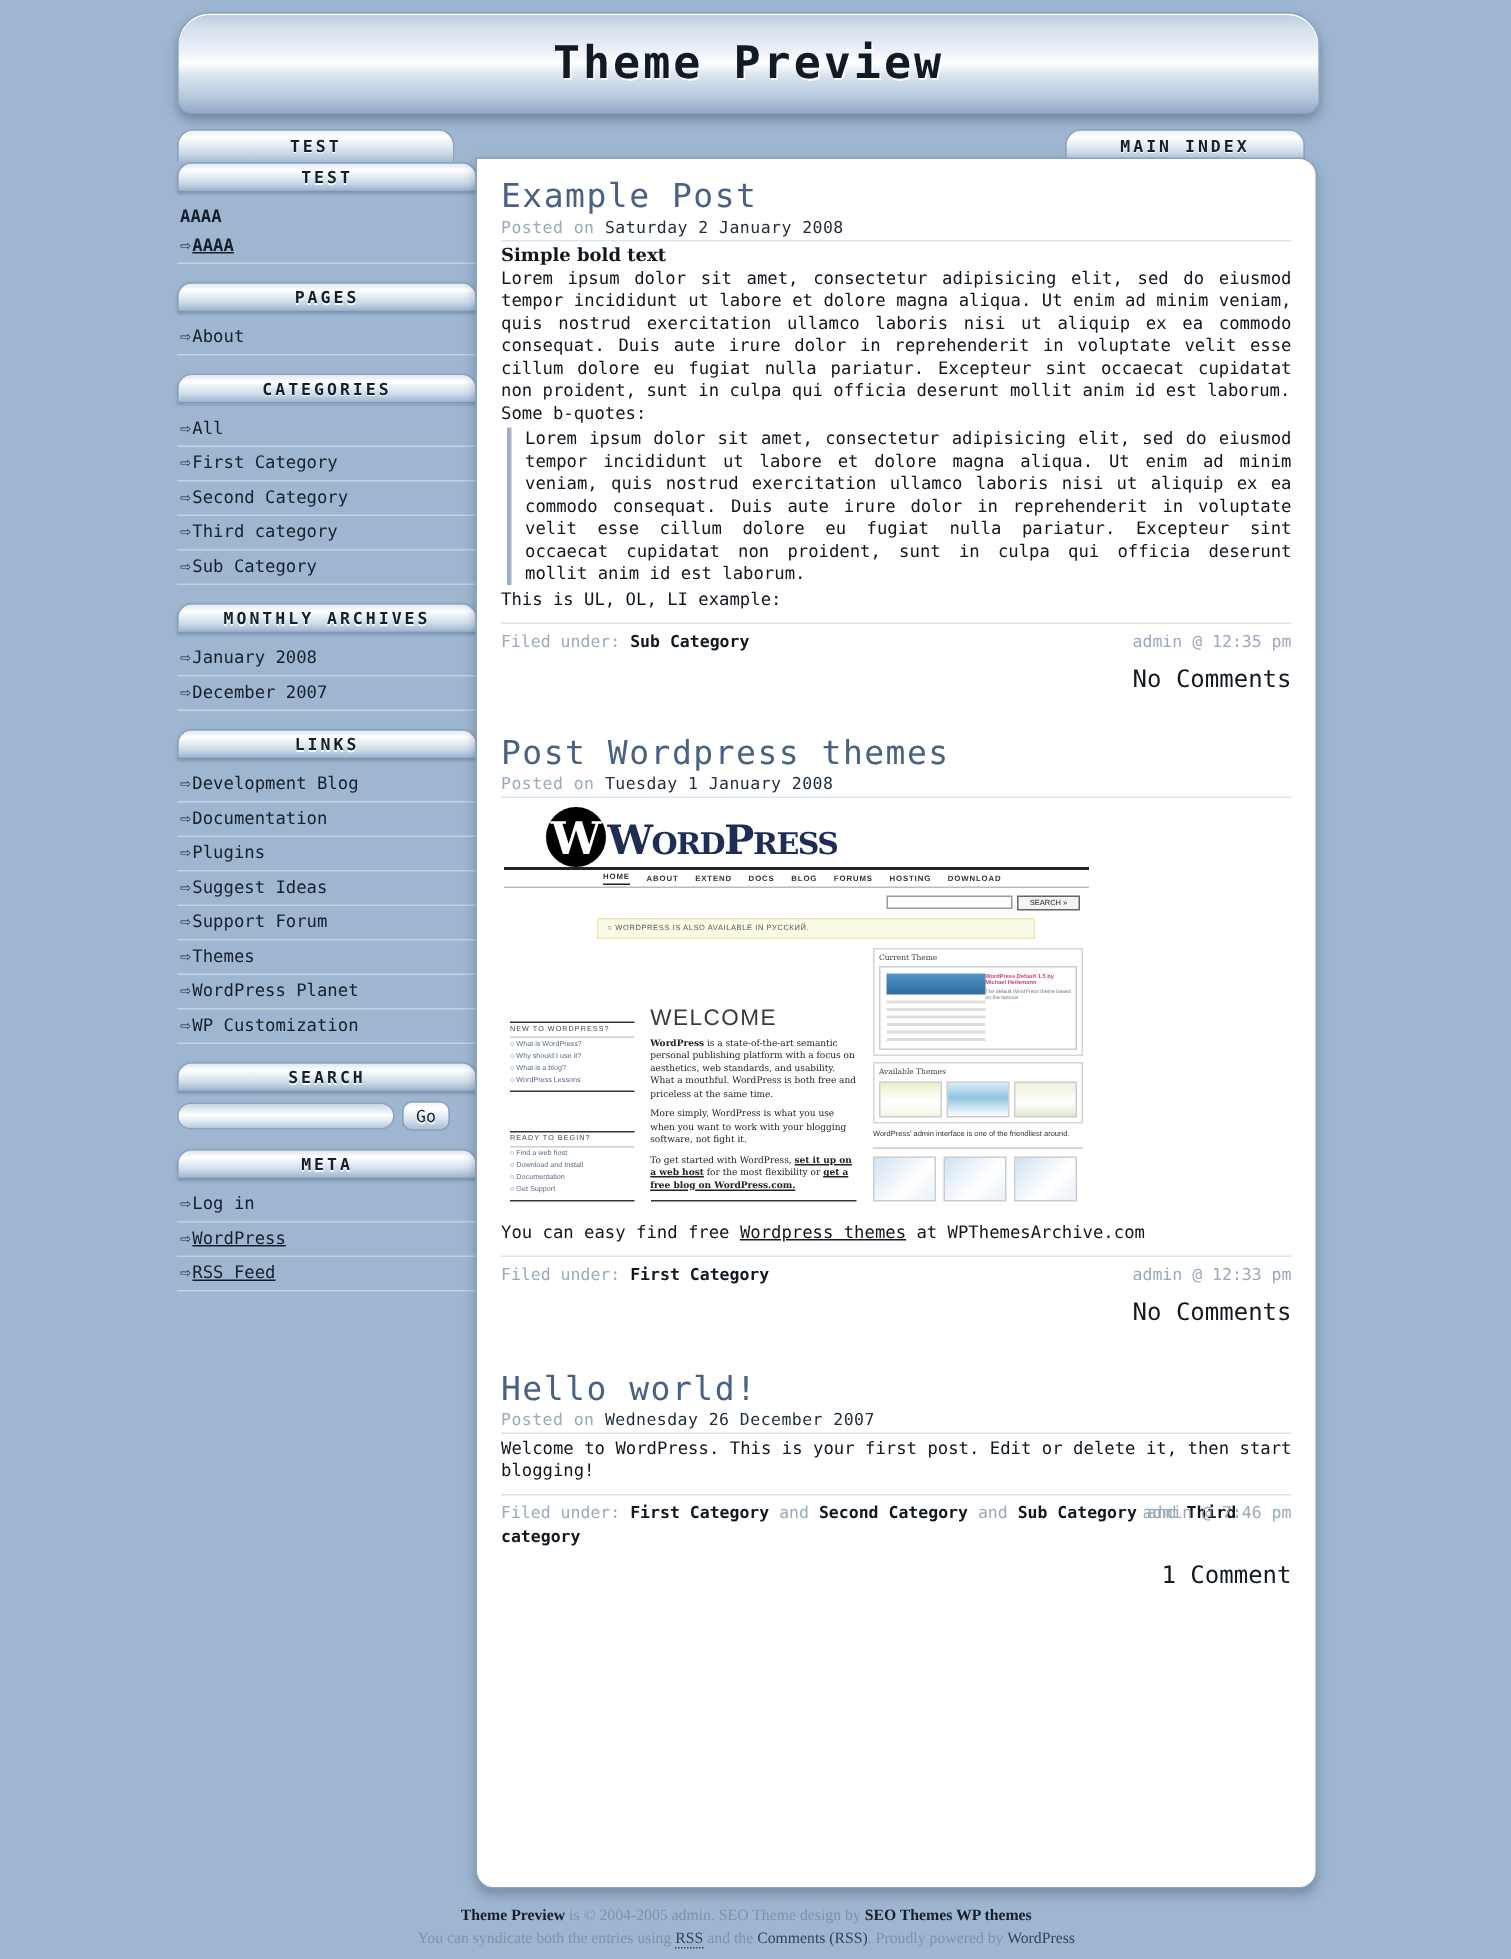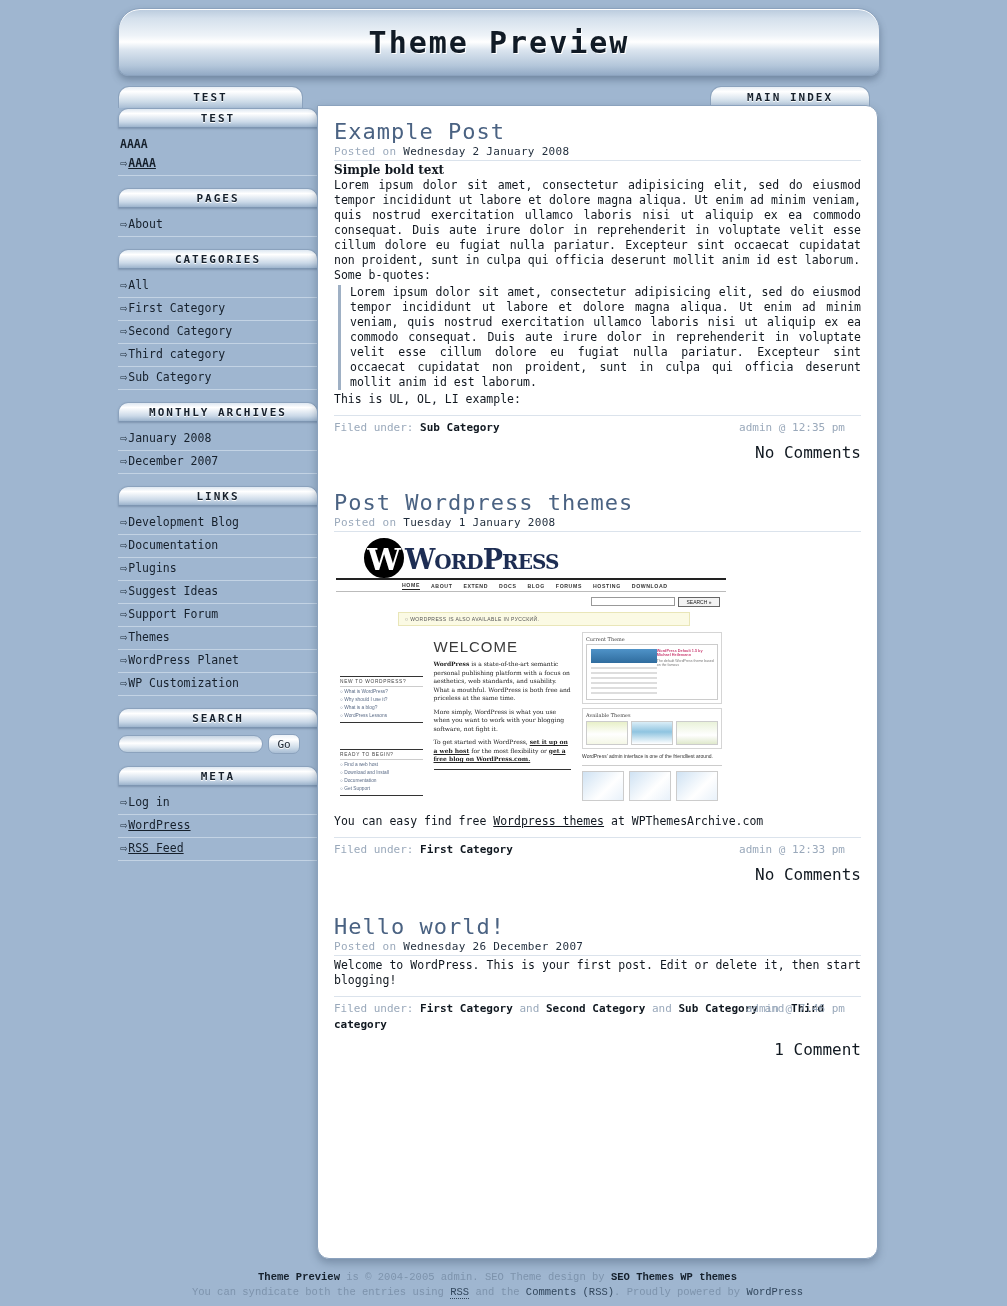--- a/index.html
+++ b/index.html
@@ -119,21 +119,21 @@
   .ol-lvl { margin-left:72px; }
   .li-row { margin-left:50px; }
 
   .post-meta {
     border-top:1px solid #dbe3ec; margin-top:8px; padding-top:4px;
     font-size:11px; color:#9aa9bb; position:relative; line-height:16px;
   }
   .post-meta .filed-lbl { color:#9aa9bb; }
   .post-meta .cat { color:#101820; font-weight:bold; }
   .post-meta .and { color:#9aa9bb; font-weight:normal; }
-  .post-meta .author { position:absolute; right:16px; top:4px; color:#9aa9bb;margin-left:44px; }
+  .post-meta .author { position:absolute; right:0; top:4px; color:#9aa9bb;margin-left:44px; }
   .comments-row { text-align:right; font-size:16px; color:#101820; margin-top:7px; }
 
   
   #wp-shot {
     width:390px; height:272px; margin:6px 0 4px 0;
     margin-left:2px; background:#fff; position:relative;
     overflow:hidden; font-family:"Liberation Sans", sans-serif;
   }
   .wp-logo-row { display:flex; align-items:flex-end; height:40px; padding-left:28px; }
   .wp-mark {
@@ -152,21 +152,21 @@
   }
   .wp-navbar span.active { border-bottom:1.5px solid #222; padding-bottom:1px; }
   .wp-searchrow { display:flex; justify-content:flex-end; gap:3px; padding:5px 6px 0 0; }
   .wp-srch-field { width:84px; height:9px; border:1px solid #999; background:#fff; }
   .wp-srch-btn { width:42px; height:10px; border:1px solid #666; font-size:5px;
                  text-align:center; line-height:9px; color:#222; background:#f3f3f3; }
   .wp-notice {
     margin:5px 36px 0 62px; background:#fbfae4; border:1px solid #e9e6b8;
     font-size:5px; color:#555; padding:3px 6px; letter-spacing:.4px;
   }
-  .wp-cols { display:flex; padding:6px 4px 0 4px; gap:11px; }
+  .wp-cols { display:flex; padding:6px 4px 0 4px; gap:11px;align-items:flex-end; }
   .wp-c1 { width:84px; }
   .wp-c2 { width:140px; }
   .wp-c3 { width:140px; }
   .wp-hdr-sm { font-size:4.8px; color:#444; letter-spacing:.7px;
                border-top:1px solid #333; border-bottom:1px solid #ccc; padding:2px 0; margin-top:4px; }
   .wp-li { font-size:4.8px; color:#5a6b86; padding:1.5px 0; }
   .wp-welcome { font-size:15px; color:#3a3a3a; letter-spacing:1px; font-weight:300; margin:6px 0 5px 0; }
   .wp-para { font-size:6px; color:#222; line-height:8.5px; font-family:"DejaVu Serif", serif; margin-bottom:5px; }
   .wp-para b { font-weight:bold; }
   .wp-para u { text-decoration:underline; font-weight:bold; }
@@ -187,21 +187,21 @@
             border-bottom:1px solid #ccc; padding-bottom:5px; }
   .wp-shots { display:flex; gap:5px; margin-top:5px; }
   .wp-shot-b { width:42px; height:30px; border:1px solid #ccc;
                background:linear-gradient(135deg,#cfe2f3 0%, #ffffff 60%, #e8f1fa 100%); }
 
   .link-ul { color:#10171f; text-decoration:underline; }
 
   
   #footer {
     position:absolute; left:0; right:12px; bottom:6px;
-    text-align:center; font-family:Liberation Mono, monospace;
+    text-align:center; font-family:Liberation Serif, serif;
     font-size:10.5px; color:#7d93ac; line-height:15px;
   }
   #footer .dark { color:#15202c; font-weight:bold; }
   #footer .mid { color:#31465c; }
   #footer .dot-ul { border-bottom:1px dotted #31465c; }
 </style>
 </head>
 <body>
 
 <div id="header-wrap">
@@ -284,21 +284,21 @@
     </ul>
   </div>
 </div>
 
 <div id="content">
 
   <div class="post">
     <h2 class="post-title">Example Post</h2>
     <div class="post-date">
       <span>Posted on</span>
-      <span class="d">Wednesday 2 January 2008</span>
+      <span class="d">Saturday 2 January 2008</span>
     </div>
     <div class="post-body">
       <div class="bold-lead">Simple bold text</div>
       <p>Lorem ipsum dolor sit amet, consectetur adipisicing elit, sed do eiusmod tempor incididunt ut labore et dolore magna aliqua. Ut enim ad minim veniam, quis nostrud exercitation ullamco laboris nisi ut aliquip ex ea commodo consequat. Duis aute irure dolor in reprehenderit in voluptate velit esse cillum dolore eu fugiat nulla pariatur. Excepteur sint occaecat cupidatat non proident, sunt in culpa qui officia deserunt mollit anim id est laborum.</p>
       <div>Some b-quotes:</div>
       <blockquote>Lorem ipsum dolor sit amet, consectetur adipisicing elit, sed do eiusmod tempor incididunt ut labore et dolore magna aliqua. Ut enim ad minim veniam, quis nostrud exercitation ullamco laboris nisi ut aliquip ex ea commodo consequat. Duis aute irure dolor in reprehenderit in voluptate velit esse cillum dolore eu fugiat nulla pariatur. Excepteur sint occaecat cupidatat non proident, sunt in culpa qui officia deserunt mollit anim id est laborum.</blockquote>
       <div>This is UL, OL, LI example:</div>
     </div>
     <div class="post-meta">
       <span class="filed-lbl">Filed under:</span>

